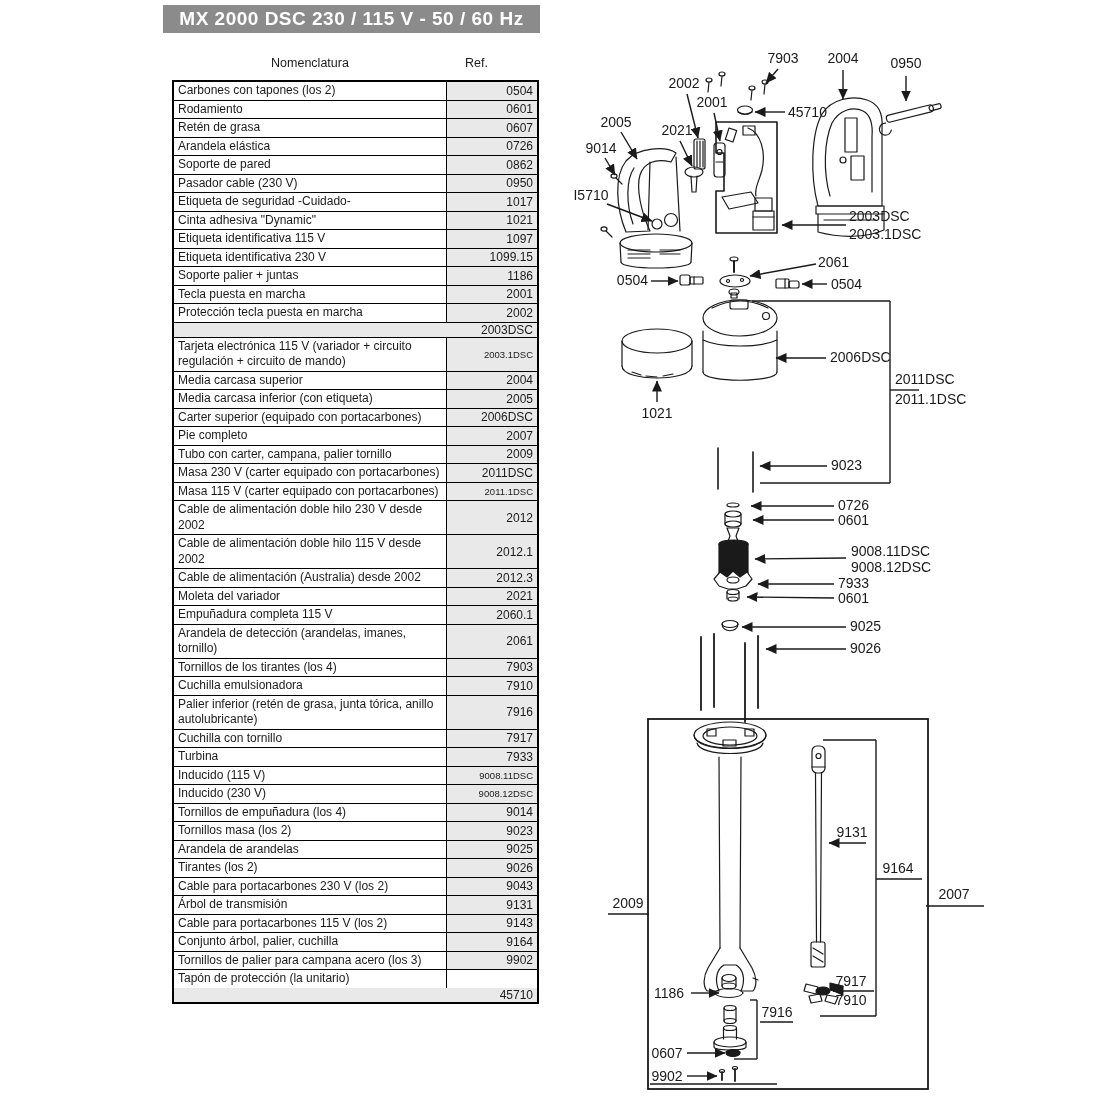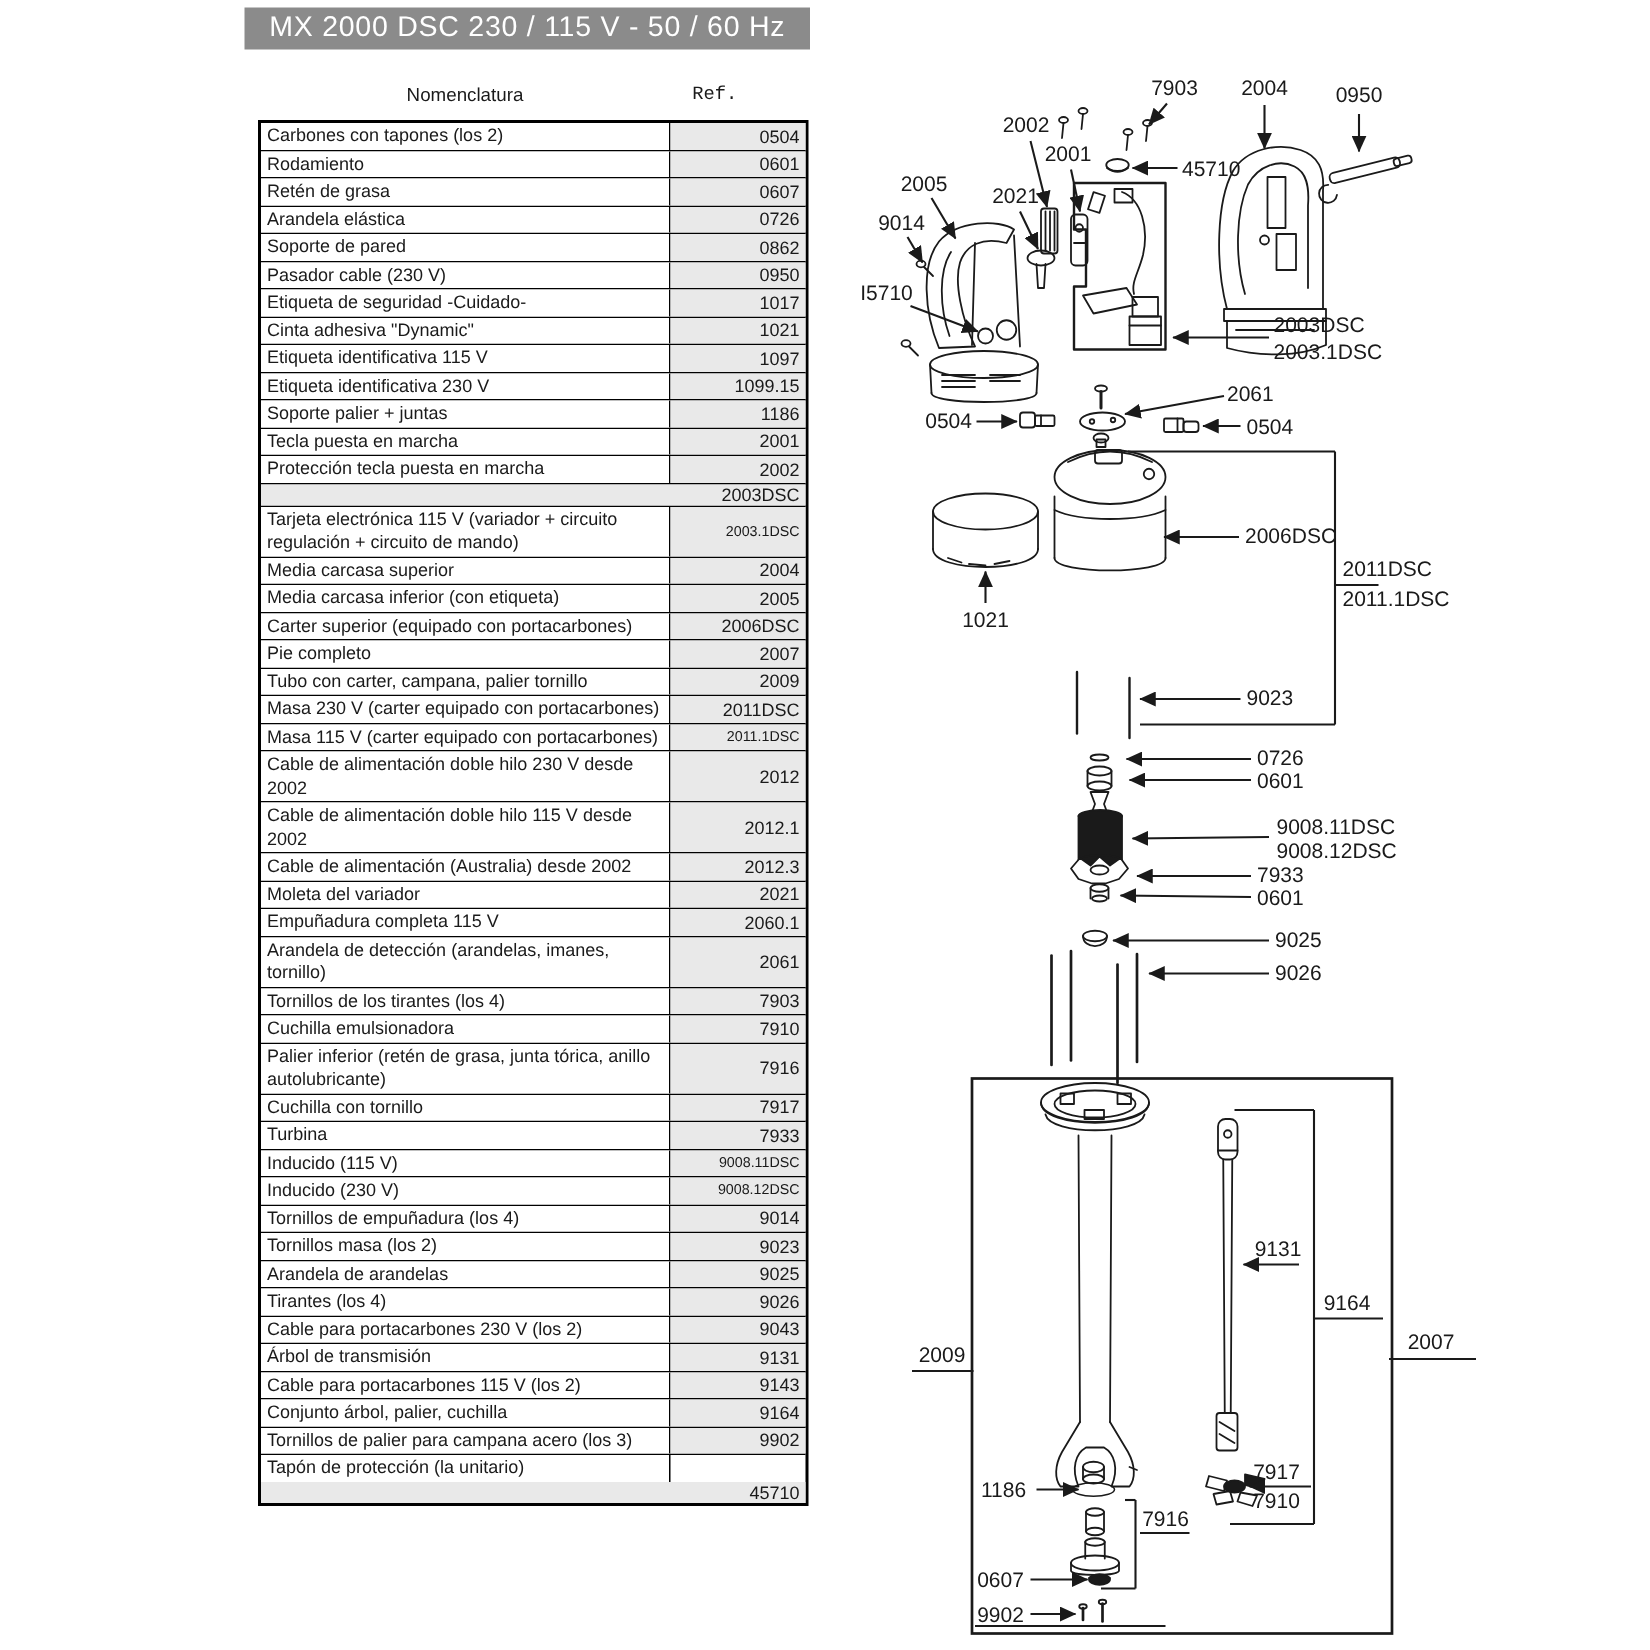--- a/index.html
+++ b/index.html
@@ -1,25 +1,25 @@
 <!DOCTYPE html>
 <html><head>
 <meta charset="utf-8">
 <style>
   html,body{margin:0;padding:0;background:#fff;}
   .page{position:relative;width:1100px;height:1100px;background:#ffffff;overflow:hidden;
         font-family:"Liberation Sans",sans-serif;color:#1a1a1a;}
   
   .titlebar{position:absolute;left:163px;top:5px;width:377px;height:28px;background:#8b8b8b;
             display:flex;align-items:center;justify-content:center;
-            color:#fff;font-size:19px;font-weight:400;letter-spacing:.5px;}
+            color:#fff;font-size:19px;font-weight:700;letter-spacing:.5px;}
   
   .thead{position:absolute;left:172px;top:56px;width:333px;display:flex;font-size:12.5px;}
   .thead .hname{width:276px;text-align:center;}
-  .thead .href{width:57px;text-align:center;font-family:Liberation Mono, monospace;}
+  .thead .href{width:57px;text-align:center;}
   
   .ptable{position:absolute;left:172px;top:80px;width:367px;border:2px solid #000;box-sizing:border-box;}
   .trow{display:flex;border-bottom:1.5px solid #000;}
   .trow:last-child{border-bottom:none;flex-direction:column;}
   .tname{width:273px;border-right:1.5px solid #000;padding:1px 4px;box-sizing:border-box;
          font-size:12px;line-height:15.5px;min-height:16.5px;display:flex;align-items:center;background:#fff;}
   .tref{flex:1;background:#e9e9e9;display:flex;align-items:center;justify-content:flex-end;
         padding:0 4px 0 1px;font-size:12px;}
   .tref.sm{font-size:9.5px;}
   
@@ -187,21 +187,21 @@
         </div>
         <div class="trow">
           <div class="tname">Tornillos masa (los 2)</div>
           <div class="tref">9023</div>
         </div>
         <div class="trow">
           <div class="tname">Arandela de arandelas</div>
           <div class="tref">9025</div>
         </div>
         <div class="trow">
-          <div class="tname">Tirantes (los 4)</div>
+          <div class="tname">Tirantes (los 2)</div>
           <div class="tref">9026</div>
         </div>
         <div class="trow">
           <div class="tname">Cable para portacarbones 230 V (los 2)</div>
           <div class="tref">9043</div>
         </div>
         <div class="trow">
           <div class="tname">Árbol de transmisión</div>
           <div class="tref">9131</div>
         </div>

